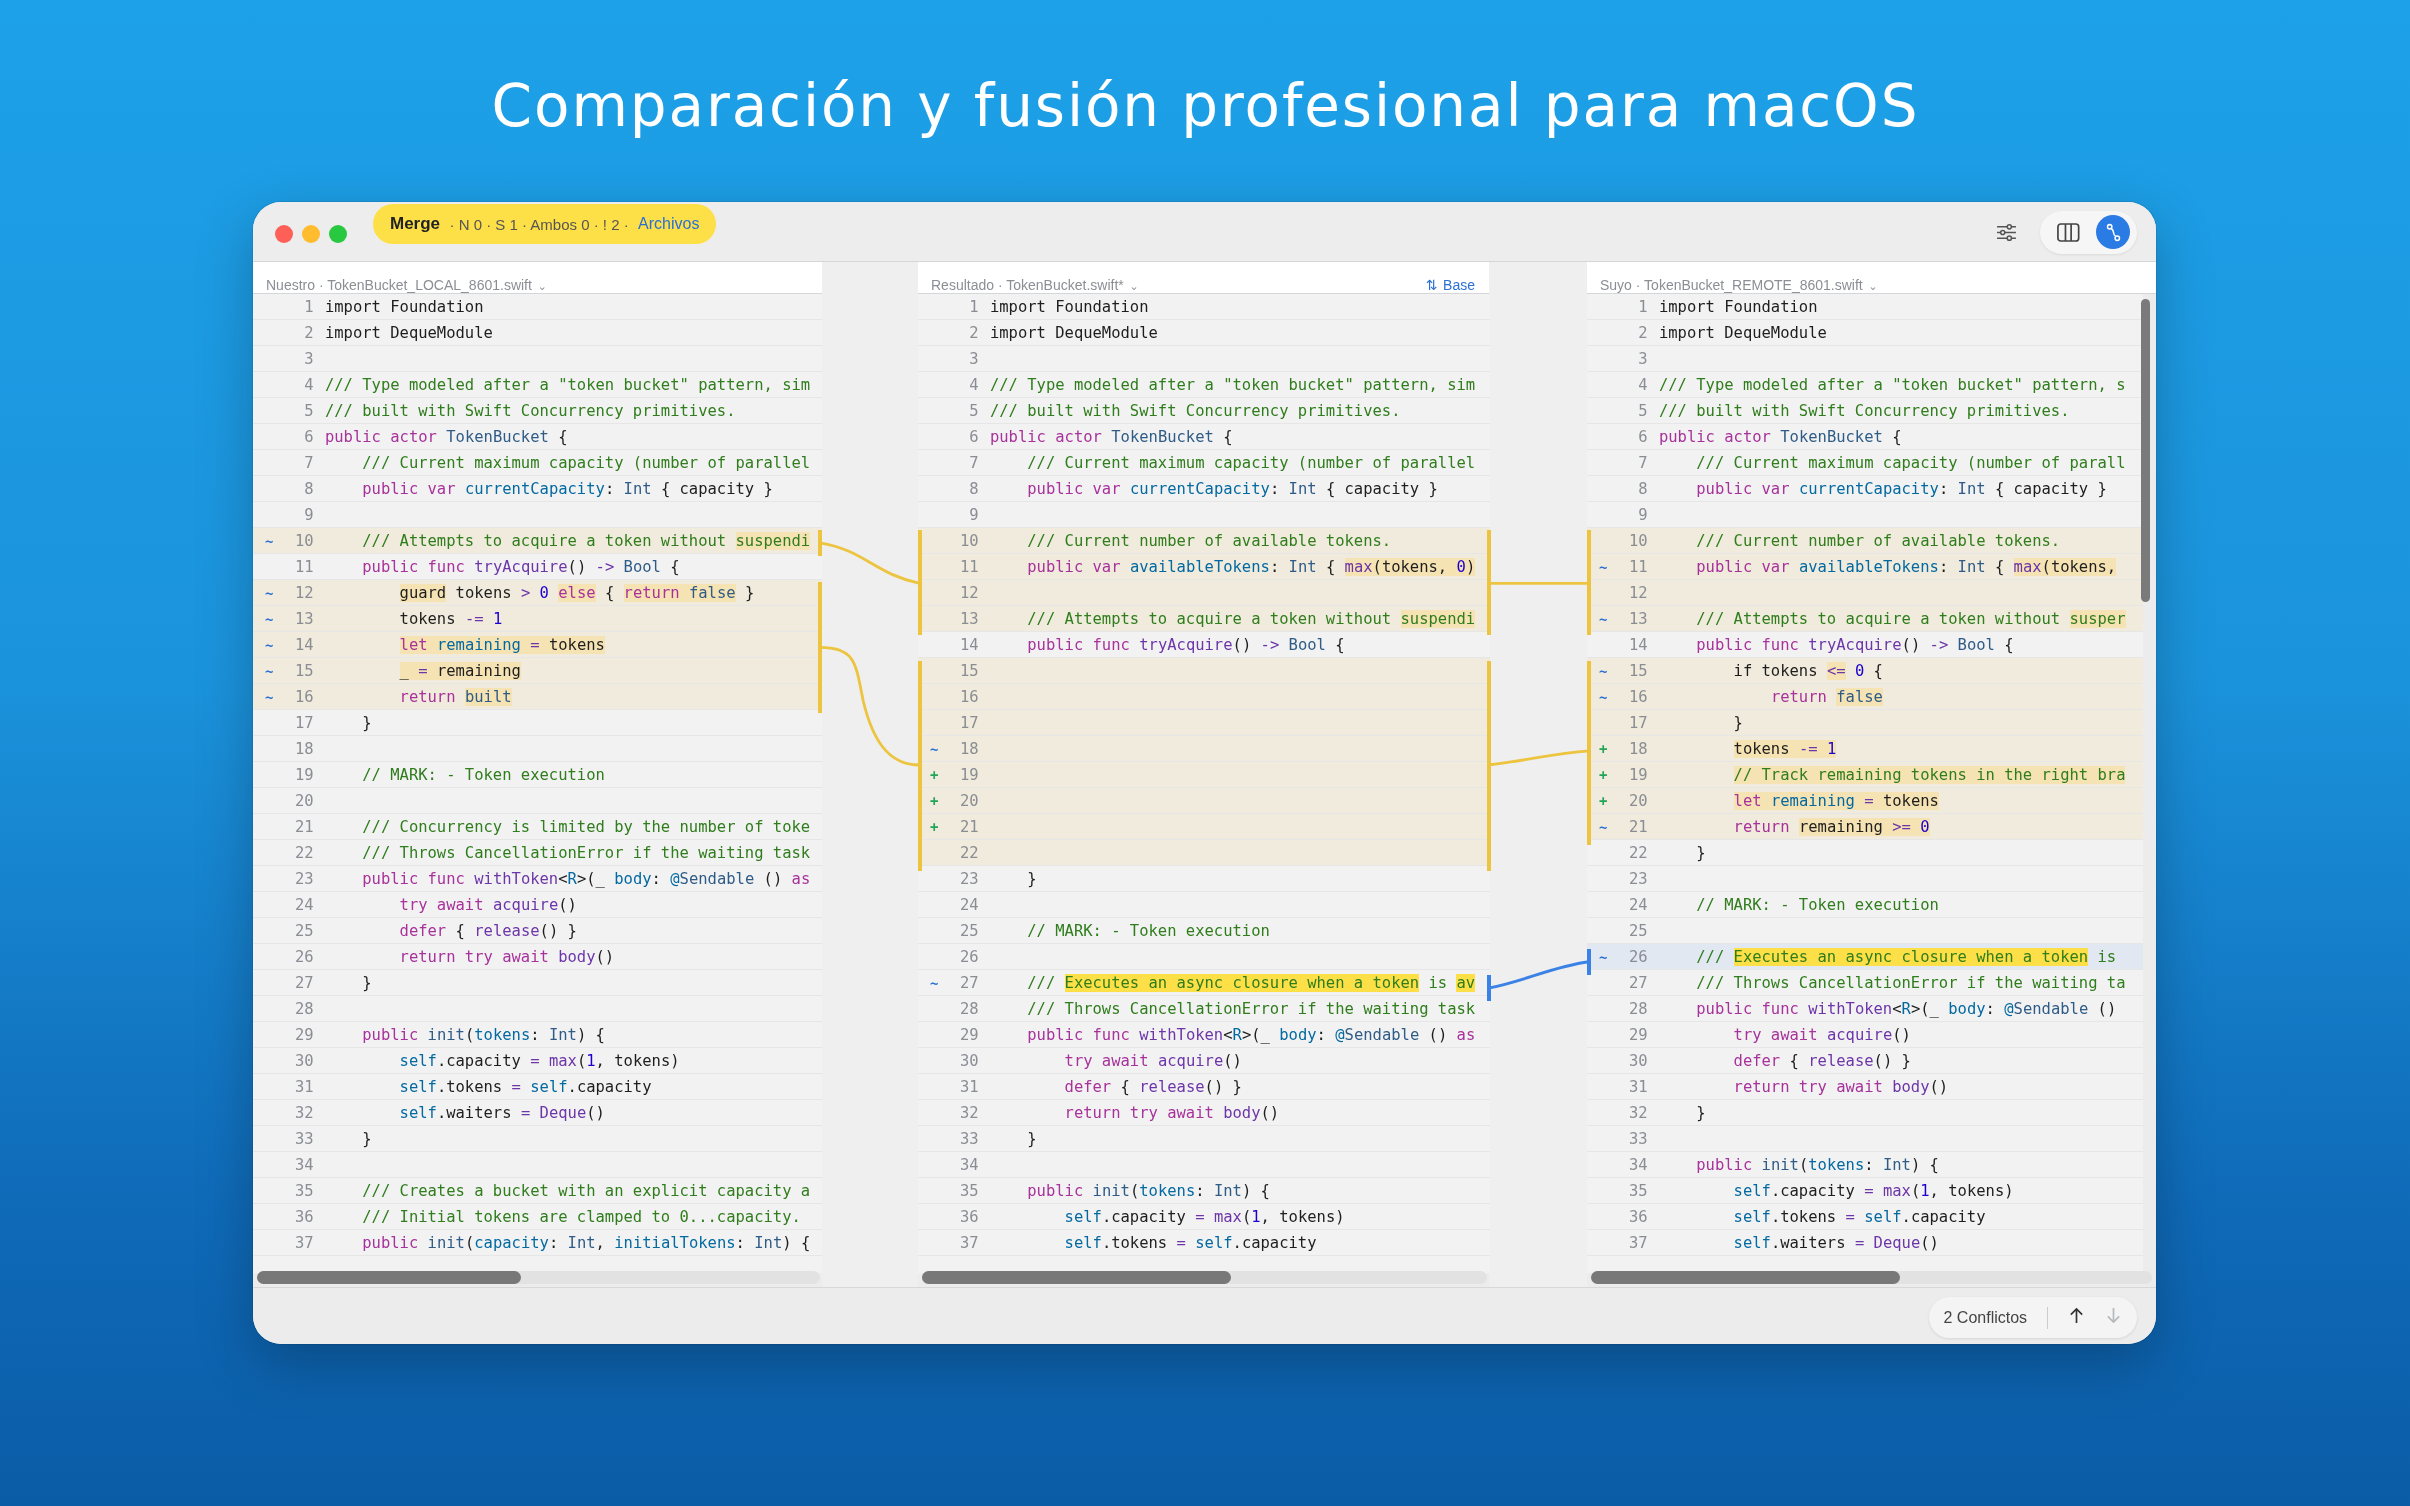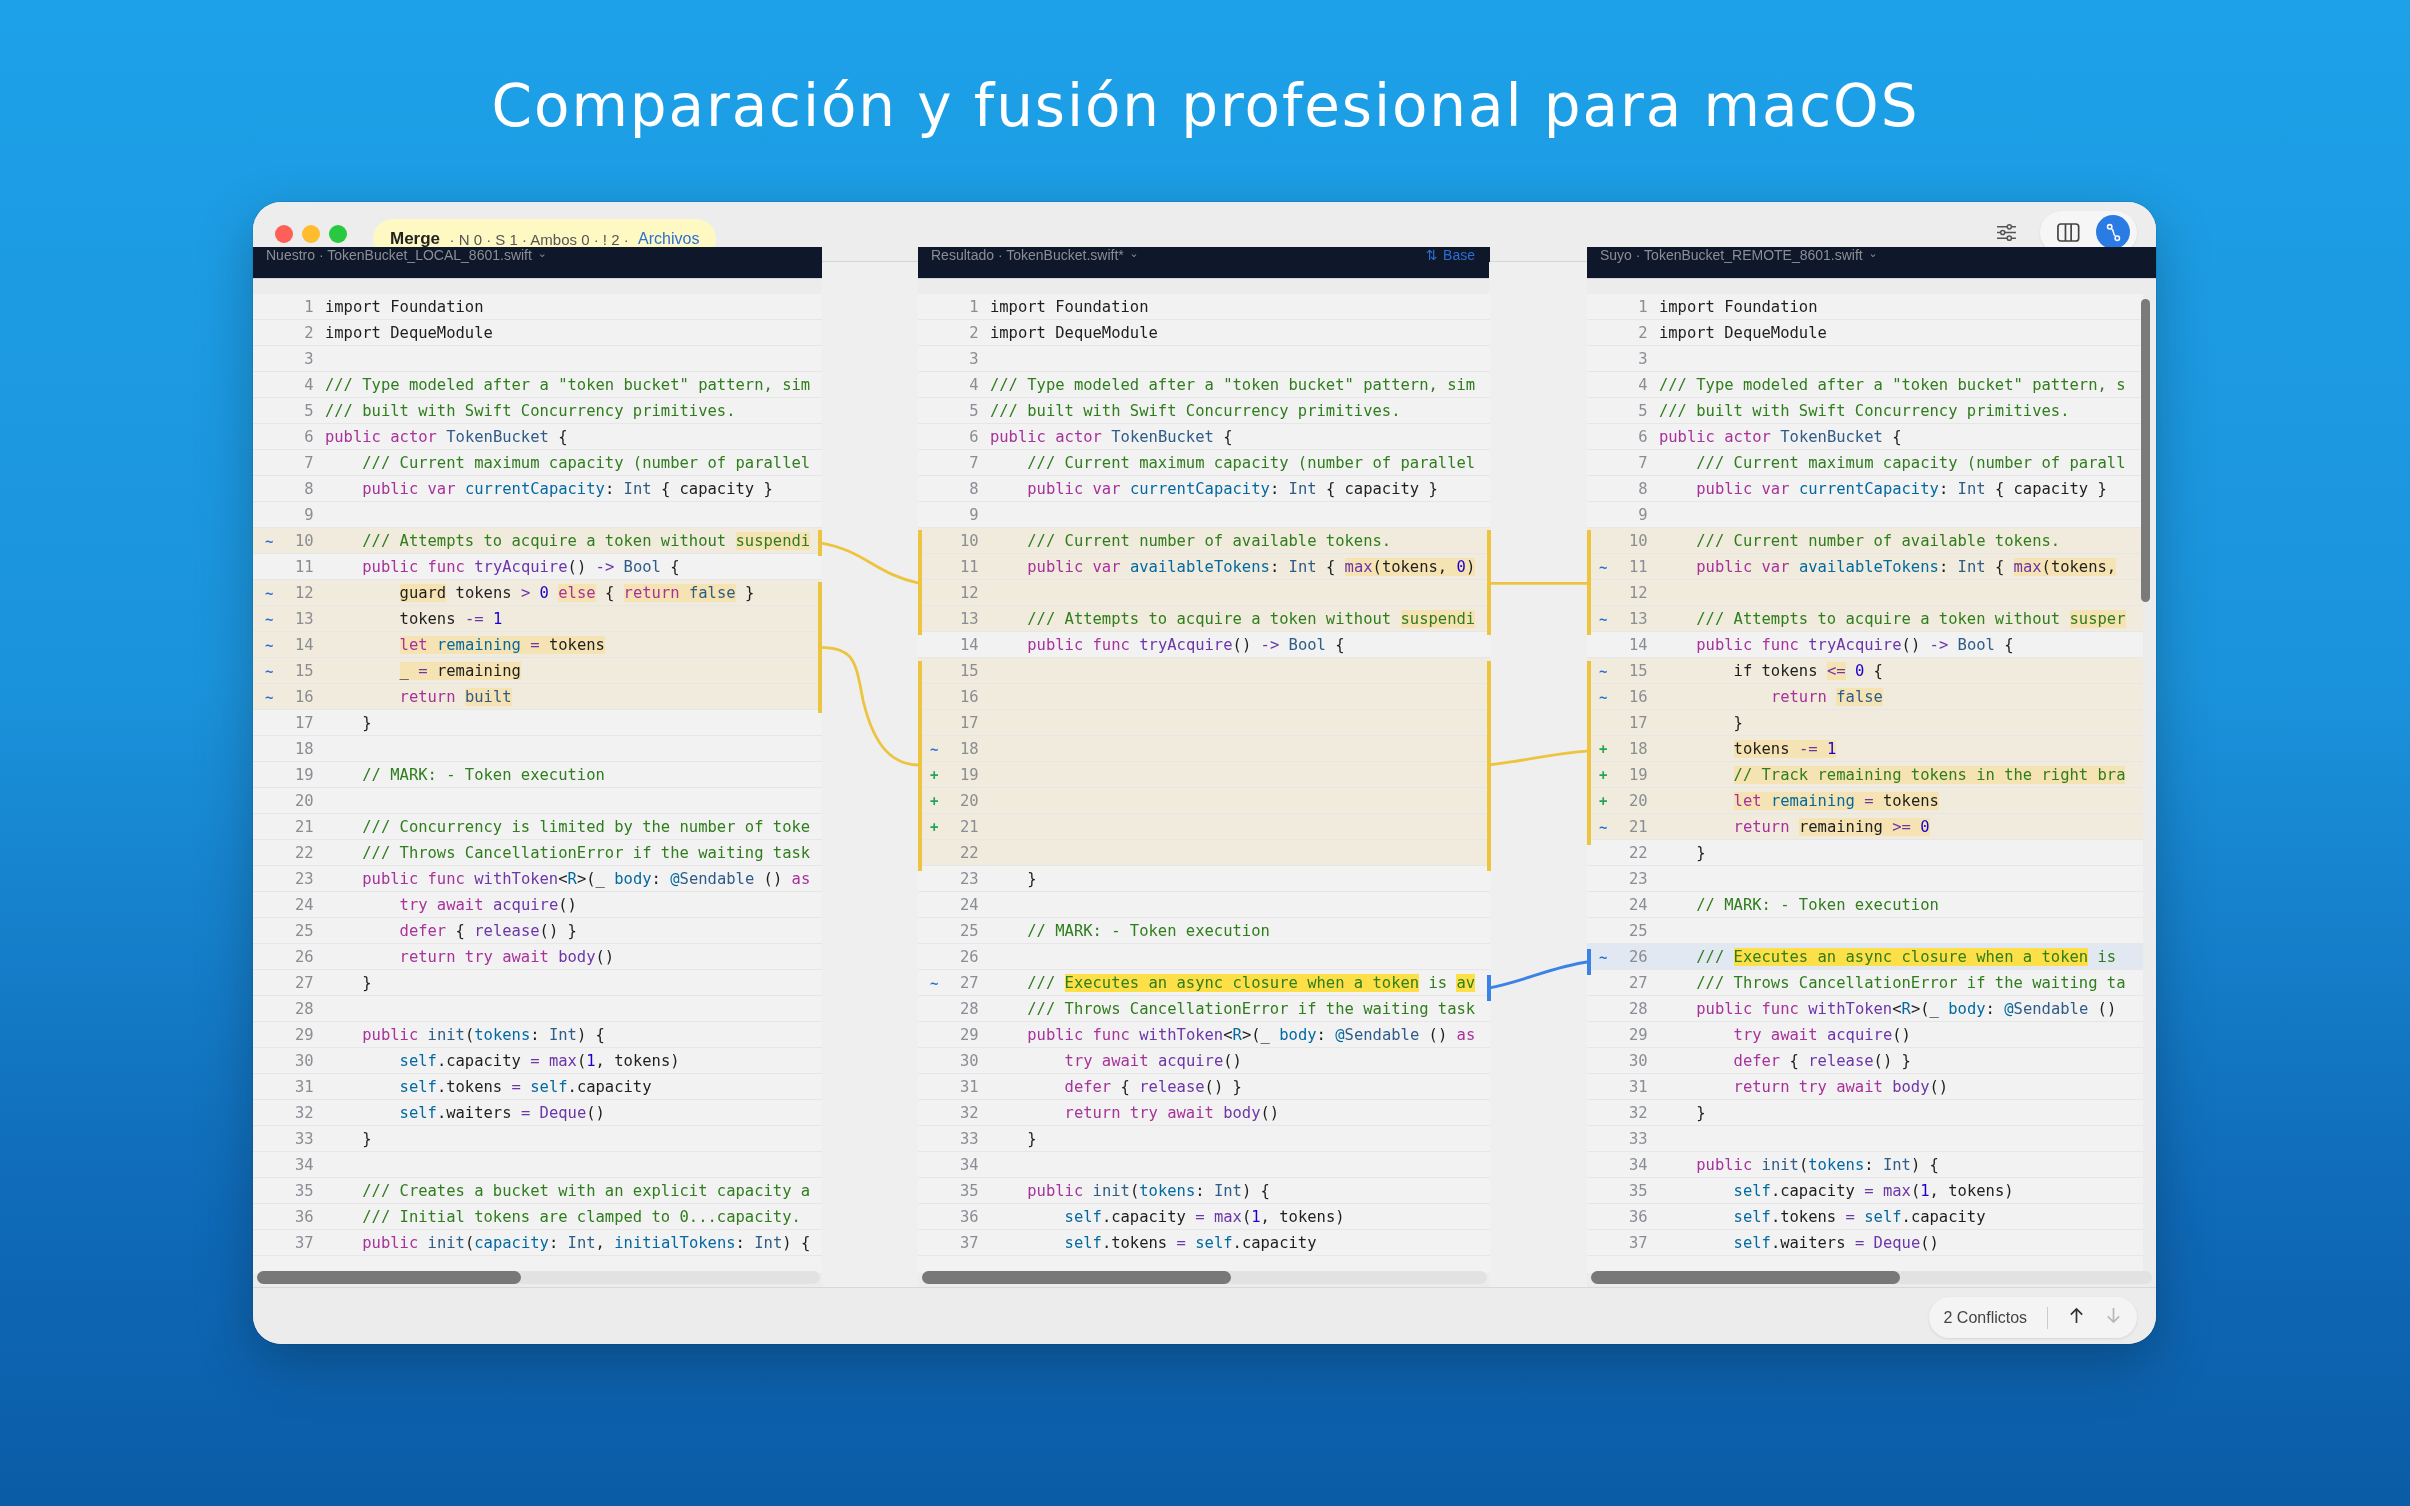--- a/index.html
+++ b/index.html
@@ -22,34 +22,34 @@
   }
   .titlebar {
     position: absolute; left: 0; top: 0; right: 0; height: 60px;
     background: #ededed; border-bottom: 1.9px solid #d4d6da;
   }
   .traffic { position: absolute; top: 22.6px; width: 18px; height: 18px; border-radius: 50%; }
   .tl-close { left: 21.7px; background: #fe5f57; }
   .tl-min { left: 49px; background: #febc2e; }
   .tl-max { left: 76px; background: #28c840; }
   .merge-pill {
-    position: absolute; left: 120px; top: 17px; height: 40px; padding: 0 17px;
-    background: #fef9c3; border-radius: 20px; display: flex; align-items: center; gap: 9.4px;
+    position: absolute; left: 120px; top: 2px; height: 40px; padding: 0 17px;
+    background: #fde047; border-radius: 20px; display: flex; align-items: center; gap: 9.4px;
     font-size: 15px; color: #555;
   }
   .merge-pill .mtitle { font-size: 17px; color: #222; font-weight: 600; }
   .merge-pill .link { color: #2a6fd6; font-size: 16px; }
   .tb-right { position: absolute; right: 19px; top: 8.5px; display: flex; align-items: center; gap: 19px; }
   .icon-btn { width: 30px; height: 30px; display: flex; align-items: center; justify-content: center; }
   .seg { background: #f6f6f6; border-radius: 22.6px; height: 43px; padding: 0 6.6px 0 13px; display: flex; align-items: center; gap: 13px; box-shadow: 0 0.9px 2.8px rgba(0,0,0,0.08); }
   .seg .active { width: 34px; height: 34px; border-radius: 50%; background: #2b7be4; display: flex; align-items: center; justify-content: center; }
   .hdr {
-    position: absolute; top: 45px; height: 32px; background: #0f172a;
+    position: absolute; top: 60px; height: 32px; background: #ffffff;
     border-bottom: 1.9px solid #d4d6da; font-size: 14px; color: #8b8e95;
-    display: flex; align-items: flex-start; padding-left: 13px;
+    display: flex; align-items: flex-end; padding-left: 13px;
   }
   .hdr .chev { margin-left: 5.6px; font-size: 11.3px; }
   .hdr .base { position: absolute; right: 15px; color: #2a6fd6; font-size: 14px; display: flex; align-items: center; gap: 5.6px; }
   .gap-col { position: absolute; top: 60px; height: 1026px; background: #efefef; }
   .pane { position: absolute; top: 92px; height: 979px; background: #f2f2f2; overflow: hidden; }
   .row {
     height: 26px; display: flex; align-items: center; position: relative;
     border-bottom: 0.9px solid #e6e6e6;
     font-family: "DejaVu Sans Mono", monospace; font-size: 15.5px; white-space: pre; color: #1e1e1e;
   }

